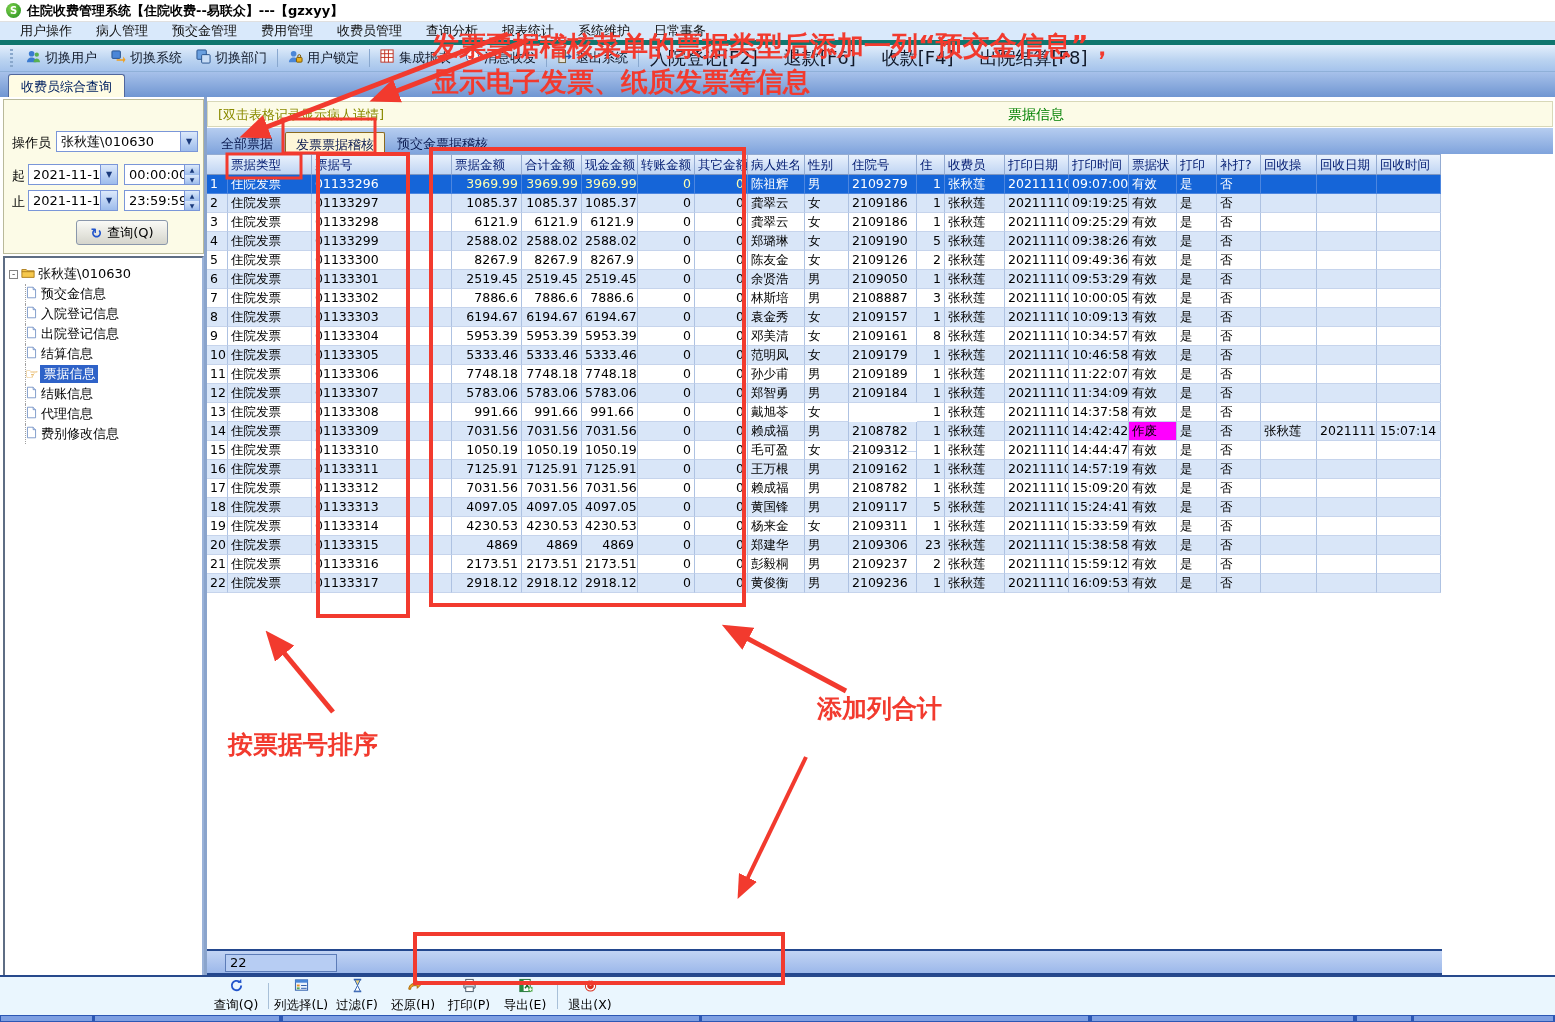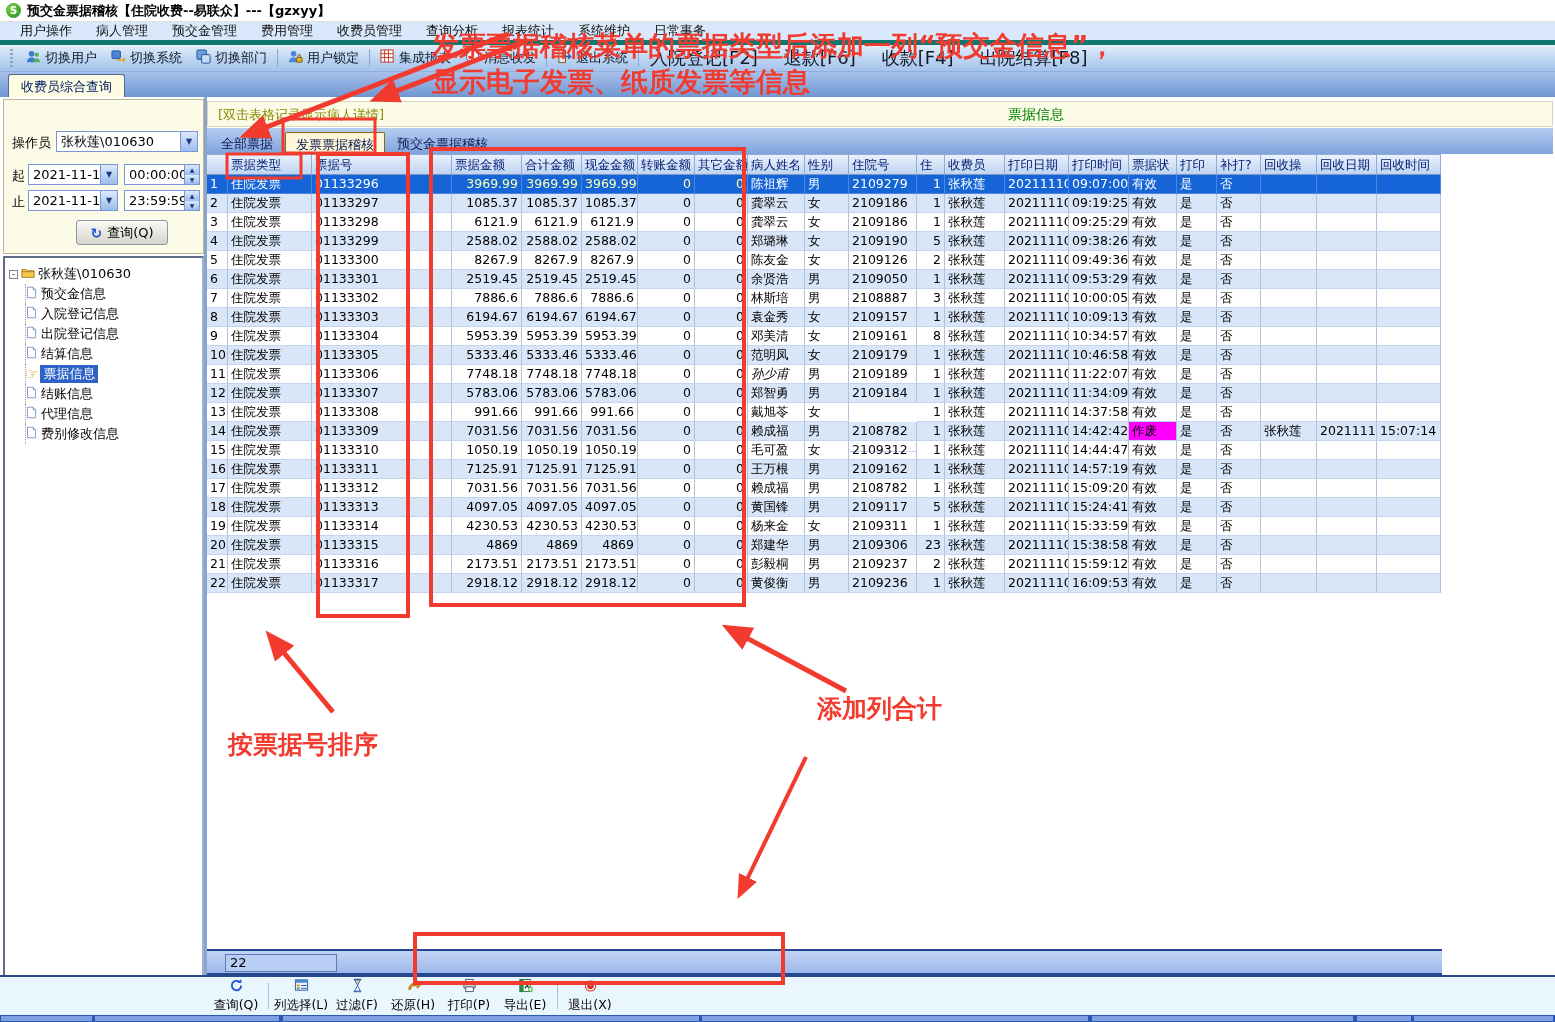--- a/index.html
+++ b/index.html
@@ -81,21 +81,21 @@
 
   
   .anno { position:absolute; color:#f23a2e; font-weight:bold; z-index:40; white-space:nowrap; }
   #anno-svg { position:absolute; left:0; top:0; z-index:35; pointer-events:none; }
 </style>
 </head>
 <body>
 
 <div class="titlebar">
   <span class="app-icon">S</span>
-  <span class="title-text">预交金票据稽核【住院收费--易联众】---【gzxyy】</span>
+  <span class="title-text">住院收费管理系统【住院收费--易联众】---【gzxyy】</span>
 </div>
 
 <div class="menubar">
     <div class="menu-item">用户操作</div>
     <div class="menu-item">病人管理</div>
     <div class="menu-item">预交金管理</div>
     <div class="menu-item">费用管理</div>
     <div class="menu-item">收费员管理</div>
     <div class="menu-item">查询分析</div>
     <div class="menu-item">报表统计</div>
@@ -557,21 +557,21 @@
     </div>
     <div class="g-row">
       <div class="g-cell" style="width: 21px;">11</div>
       <div class="g-cell" style="width: 84px;">住院发票</div>
       <div class="g-cell" style="width: 140px;">01133306</div>
       <div class="g-cell r num" style="width: 70px;">7748.18</div>
       <div class="g-cell r num" style="width: 60px;">7748.18</div>
       <div class="g-cell r num" style="width: 56px;">7748.18</div>
       <div class="g-cell r num" style="width: 57px;">0</div>
       <div class="g-cell r num" style="width: 53px;">0</div>
-      <div class="g-cell" style="width: 57px; font-style: italic;">孙少甫</div>
+      <div class="g-cell" style="width: 57px;">孙少甫</div>
       <div class="g-cell" style="width: 44px;">男</div>
       <div class="g-cell" style="width: 68px;">2109189</div>
       <div class="g-cell r" style="width: 28px;">1</div>
       <div class="g-cell" style="width: 60px;">张秋莲</div>
       <div class="g-cell" style="width: 64px;">20211110</div>
       <div class="g-cell" style="width: 60px;">11:22:07</div>
       <div class="g-cell" style="width: 48px;">有效</div>
       <div class="g-cell" style="width: 40px;">是</div>
       <div class="g-cell" style="width: 44px;">否</div>
       <div class="g-cell" style="width: 56px;"></div>

